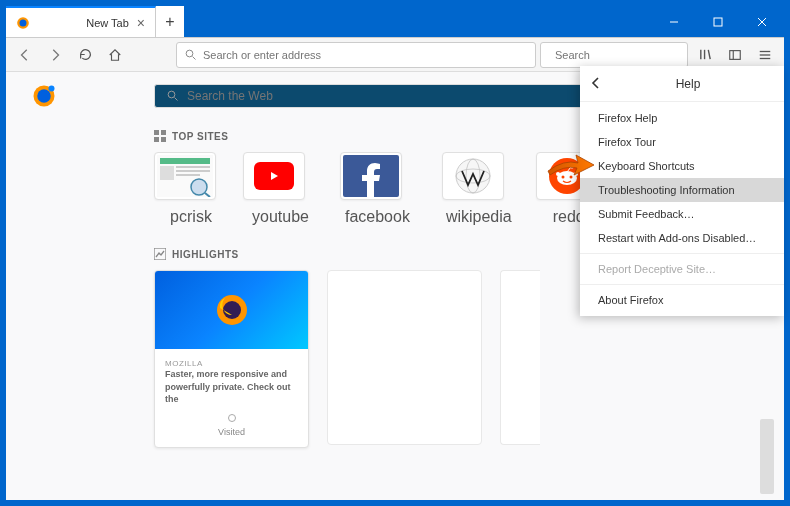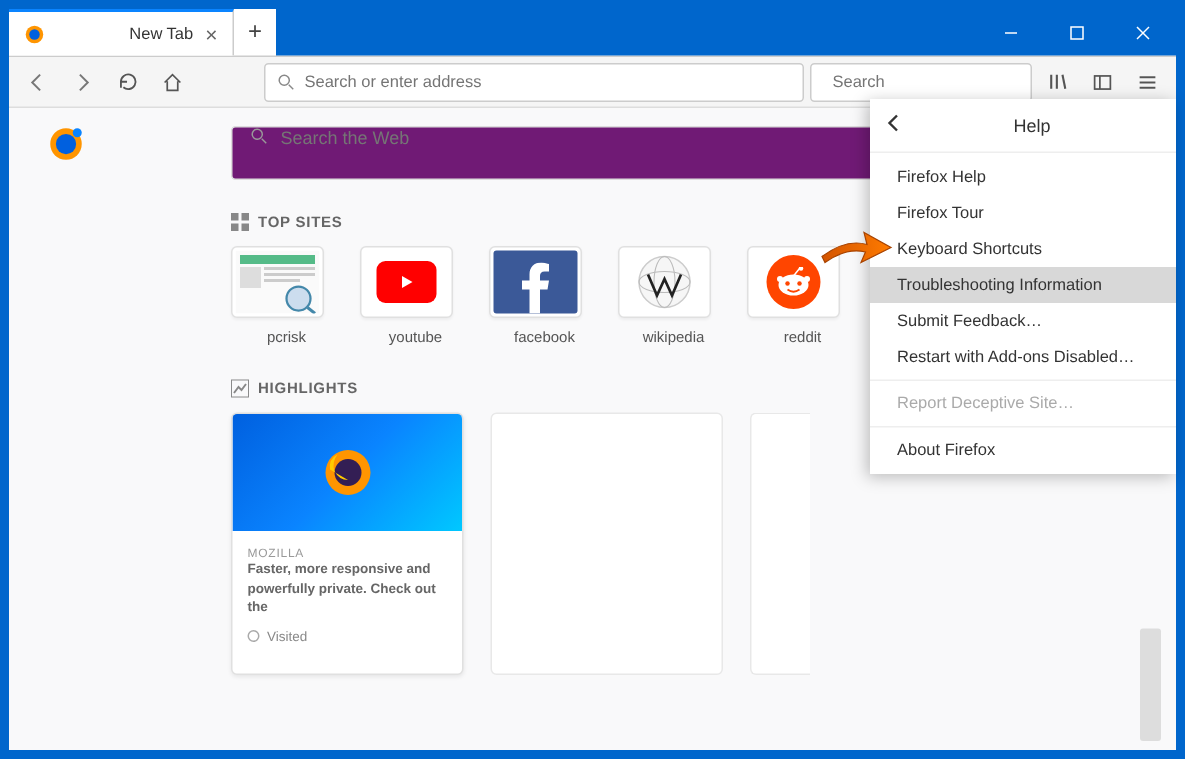--- a/index.html
+++ b/index.html
@@ -21,41 +21,41 @@
     .nav-btn { width: 26px; height: 26px; display: flex; align-items: center; justify-content: center; color: #555; border-radius: 3px; cursor: pointer; font-size: 13px; }
     .urlbar { flex: 1; height: 26px; background: #fff; border: 1px solid #ccc; border-radius: 3px; display: flex; align-items: center; padding: 0 8px; gap: 6px; }
     .urlbar input { border: none; outline: none; font-size: 11px; flex: 1; color: #888; background: transparent; }
     .searchbar { width: 148px; height: 26px; background: #fff; border: 1px solid #ccc; border-radius: 3px; display: flex; align-items: center; padding: 0 8px; gap: 6px; }
     .searchbar input { border: none; outline: none; font-size: 11px; flex: 1; color: #888; background: transparent; }
     .icon-search { width: 12px; height: 12px; }
     
     .content { flex: 1; background: #f9f9fa; padding: 12px 18px; position: relative; overflow: hidden; }
     .ff-logo { position: absolute; left: 26px; top: 12px; width: 24px; height: 24px; }
     
-    .main-search { margin: 0 auto; width: 570px; height: 36px; background: #701a75; border: 1px solid #ddd; border-radius: 3px; display: flex; align-items: flex-start; padding: 0 12px; gap: 8px; margin-bottom: 22px; margin-left: 130px; }
+    .main-search { margin: 0 auto; width: 570px; height: 24px; background: #0c4a6e; border: 1px solid #ddd; border-radius: 3px; display: flex; align-items: center; padding: 0 12px; gap: 8px; margin-bottom: 22px; margin-left: 130px; }
     .main-search input { border: none; outline: none; font-size: 12px; flex: 1; color: #999; background: transparent; }
     
     .section-hdr { display: flex; align-items: center; gap: 6px; margin-left: 130px; margin-bottom: 10px; }
     .section-hdr svg { width: 12px; height: 12px; }
     .section-hdr span { font-size: 10px; font-weight: 600; color: #666; letter-spacing: 0.5px; }
     
     .top-sites { display: flex; gap: 24px; margin-left: 130px; }
     .site { display: flex; flex-direction: column; align-items: center; gap: 8px; cursor: pointer; }
     .site-tile { width: 62px; height: 48px; background: #fff; border: 1px solid #e0e0e0; border-radius: 4px; display: flex; align-items: center; justify-content: center; box-shadow: 0 1px 2px rgba(0,0,0,0.05); position: relative; }
-    .site-label { font-size: 10px; color: #555; padding-left: 12px; }
+    .site-label { font-size: 16px; color: #555; padding-left: 12px; }
     
     .highlights { display: flex; gap: 18px; margin-left: 130px; margin-top: 8px; }
     .card { width: 155px; background: #fff; border: 1px solid #e0e0e0; border-radius: 4px; overflow: hidden; box-shadow: 0 1px 3px rgba(0,0,0,0.08); }
     .card-empty { width: 155px; height: 175px; background: #fff; border: 1px solid #e8e8e8; border-radius: 4px; }
     .card-img { height: 78px; background: linear-gradient(135deg, #0060df, #0a84ff 50%, #00c8ff); display: flex; align-items: center; justify-content: center; }
     .card-body { padding: 10px; }
     .card-tag { font-size: 8px; letter-spacing: 0.5px; color: #999; }
     .card-title { font-size: 11px; font-weight: 700; color: #222; margin: 4px 0; line-height: 1.3; }
     .card-desc { font-size: 9px; color: #666; line-height: 1.4; font-weight: bold; }
-    .card-footer { display: flex; align-items: center; gap: 5px; margin-top: 8px; font-size: 9px; color: #888; }
+    .card-footer { display: flex; align-items: center; gap: 5px; margin-top: 8px; font-size: 9px; color: #888; flex-direction: column; }
     .visited-dot { width: 8px; height: 8px; border: 1px solid #aaa; border-radius: 50%; }
     
     .help-panel { position: absolute; right: 6px; top: 66px; width: 204px; background: #fff; box-shadow: -2px 2px 10px rgba(0,0,0,0.25); z-index: 100; }
     .help-hdr { height: 36px; display: flex; align-items: center; border-bottom: 1px solid #eee; padding: 0 10px; }
     .help-back { font-size: 16px; cursor: pointer; color: #333; }
     .help-title { flex: 1; text-align: center; font-size: 12px; color: #333; }
     .help-items { padding: 4px 0; }
     .help-item { padding: 6px 18px; font-size: 11px; color: #333; cursor: pointer; }
     .help-item.highlighted { background: #d8d8d8; }
     .help-item.disabled { color: #aaa; cursor: default; }

